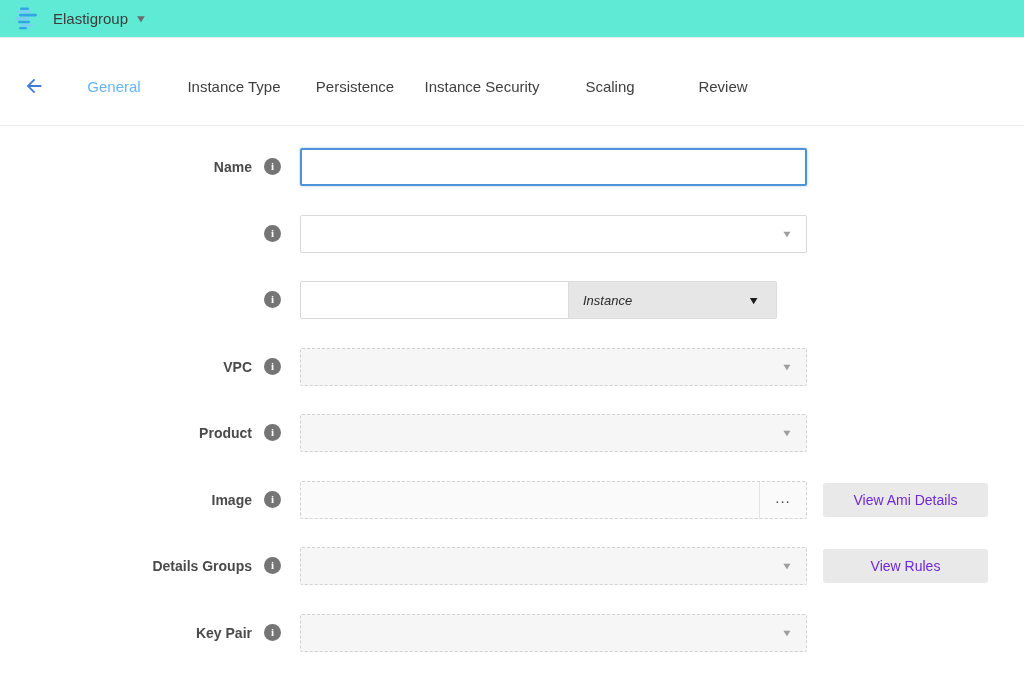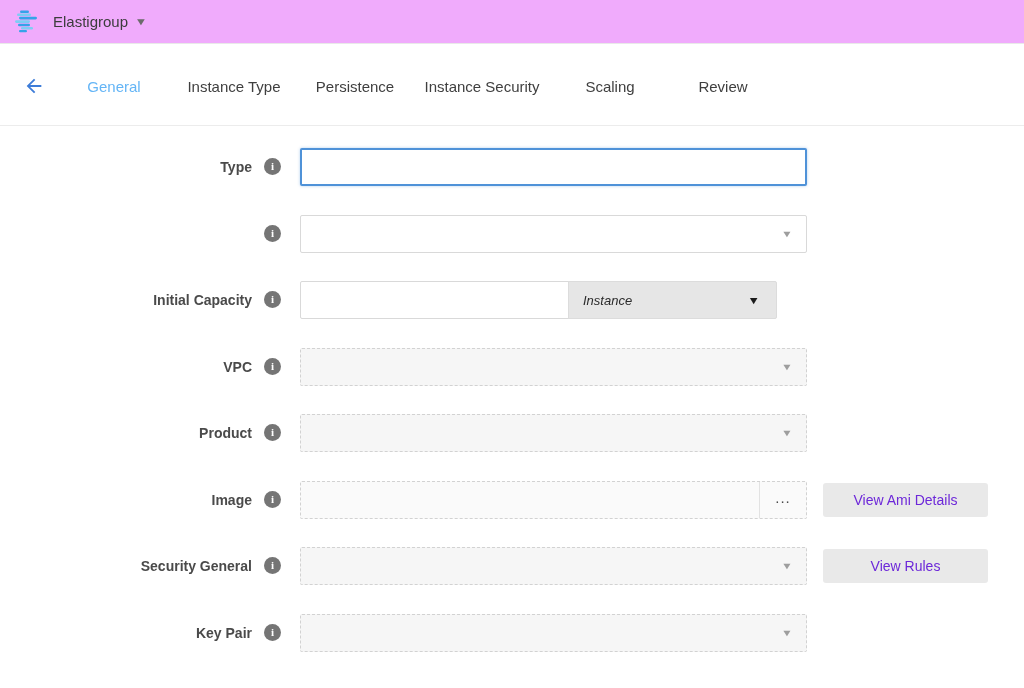--- a/index.html
+++ b/index.html
@@ -1,19 +1,19 @@
 <!DOCTYPE html>
 <html><head>
 <meta charset="utf-8">
 <style>
   * { margin:0; padding:0; box-sizing:border-box; }
   html,body { width:1024px; height:688px; background:#fff; overflow:hidden;
     font-family:"Liberation Sans", sans-serif; }
-  .topbar { position:absolute; top:0; left:0; width:1024px; height:44px;
-    border-bottom:1px solid #e9e9e9; display:flex; align-items:center; padding-left:15px; background:#f0abfc; }
+  .topbar { position:absolute; top:0; left:0; width:1024px; height:38px;
+    border-bottom:1px solid #e9e9e9; display:flex; align-items:center; padding-left:15px; background:#5eead4; }
   .logo { width:26px; height:24px; margin-right:12px; }
   .app-title { font-size:15px; color:#3c3c3c; }
   .app-caret { font-size:10px; color:#6b6b6b; margin-left:8px; transform:scaleX(1.3); display:inline-block; }
   .tabbar { position:absolute; top:47px; left:0; width:1024px; height:79px;
     border-bottom:1px solid #ececec; background:#fff;text-align:center; }
   .back-btn { position:absolute; left:22px; top:50%; transform:translateY(-50%); cursor:pointer;
     width:24px; height:24px; display:flex; align-items:center; justify-content:center; }
   .tab { position:absolute; top:50%; transform:translate(-50%,-50%); font-size:15px;
     color:#3f3f3f; cursor:pointer; white-space:nowrap; }
   .tab.active { color:#64b5f6; }
@@ -74,34 +74,33 @@
   <span class="tab t2">Instance Type</span>
   <span class="tab t3">Persistence</span>
   <span class="tab t4">Instance Security</span>
   <span class="tab t5">Scaling</span>
   <span class="tab t6">Review</span>
 </div>
 
 <div class="form">
 
   <div class="row r1">
-    <span class="lbl">Type</span>
+    <span class="lbl">Name</span>
     <span class="info">i</span>
     <input class="field focused-input" type="text" style="">
   </div>
 
   <div class="row r2">
     <span class="info">i</span>
     <div class="field select">
       <span class="caret">▼</span>
     </div>
   </div>
 
   <div class="row r3">
-    <span class="lbl">Initial Capacity</span>
     <span class="info">i</span>
     <input class="cap-input" type="text" style="">
     <div class="unit-select">
       <span class="unit-label">Instance</span>
       <span class="unit-caret">▼</span>
     </div>
   </div>
 
   <div class="row r4">
     <span class="lbl">VPC</span>
@@ -122,21 +121,21 @@
   <div class="row r6">
     <span class="lbl">Image</span>
     <span class="info">i</span>
     <div class="field select-disabled image-field">
       <span class="browse">...</span>
     </div>
     <button class="side-btn">View Ami Details</button>
   </div>
 
   <div class="row r7">
-    <span class="lbl">Security General</span>
+    <span class="lbl">Details Groups</span>
     <span class="info">i</span>
     <div class="field select-disabled">
       <span class="caret">▼</span>
     </div>
     <button class="side-btn">View Rules</button>
   </div>
 
   <div class="row r8">
     <span class="lbl">Key Pair</span>
     <span class="info">i</span>

